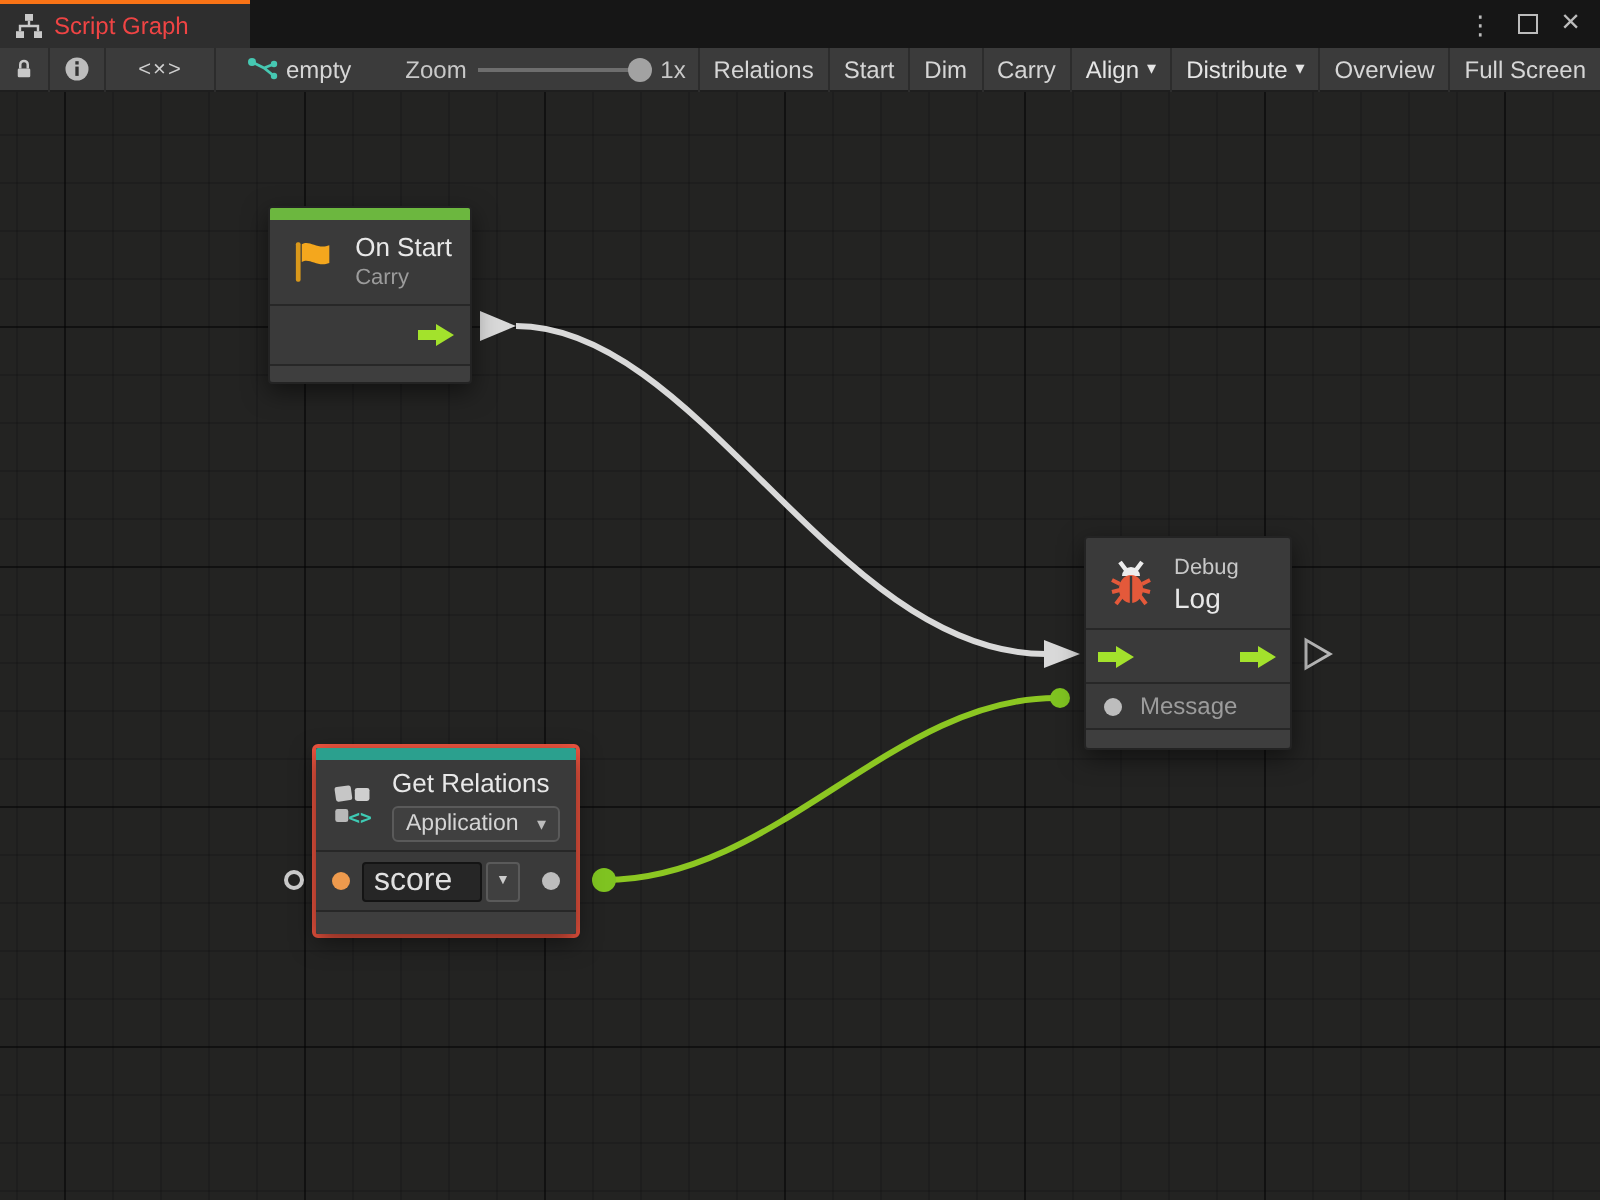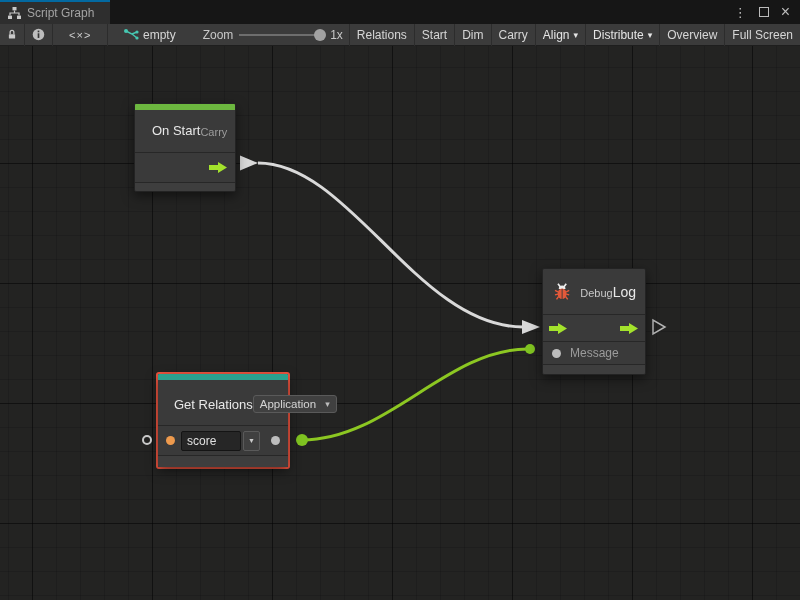--- a/index.html
+++ b/index.html
@@ -1,22 +1,22 @@
 <!DOCTYPE html>
 <html><head>
 <meta charset="utf-8">
 <style>
   html,body{margin:0;padding:0;width:800px;height:600px;overflow:hidden;background:#232322;
     font-family:"Liberation Sans","DejaVu Sans",sans-serif;-webkit-font-smoothing:antialiased;}
   *{box-sizing:border-box;}
 
   
   .titlebar{position:absolute;left:0;top:0;width:800px;height:24px;background:#161616;display:flex;align-items:stretch;}
-  .tab{width:110px;background:#2e2e2e;border-top:2px solid #0369a1;display:flex;align-items:center;gap:6px;
-    padding:0 8px;color:#a3a3a3;font-size:12px;}
+  .tab{width:125px;background:#2e2e2e;border-top:2px solid #f97316;display:flex;align-items:center;gap:6px;
+    padding:0 8px;color:#ef4444;font-size:12px;}
   .win-controls{margin-left:auto;display:flex;align-items:center;gap:12px;padding-right:10px;color:#bcbcbc;}
   .win-controls .glyph{font-size:13px;line-height:1;cursor:default;}
   .maxbox{width:10px;height:10px;border:1.5px solid #bcbcbc;display:inline-block;}
 
   
   .toolbar{position:absolute;left:0;top:24px;width:800px;height:22px;background:#3b3b3b;
     border-bottom:1px solid #1e1e1e;display:flex;align-items:center;font-size:12px;color:#d6d6d6;}
   .tbtn{height:22px;display:flex;align-items:center;padding:0 7px;gap:4px;border-right:1px solid #2c2c2c;cursor:default;white-space:nowrap;}
   .tbtn.noborder{border-right:none;}
   .tbtn.disabled{color:#e5e5e5;}
@@ -38,32 +38,32 @@
 
   .wires{position:absolute;left:0;top:0;pointer-events:none;}
 
   
   .node{position:absolute;background:#3a3a3a;border:1px solid #232323;border-radius:2px;
     box-shadow:0 4px 12px rgba(0,0,0,.5);color:#e6e6e6;}
   .color-bar{height:6px;border-radius:1px 1px 0 0;}
   .bar-green{background:#6cb73f;}
   .bar-teal{background:#2ba08e;}
   .node-header{display:flex;align-items:center;gap:8px;padding:6px 9px;}
-  .hdr-col{display:flex;flex-direction:row;justify-content:center;align-items:flex-end;}
+  .hdr-col{display:flex;flex-direction:column;justify-content:center;}
   .node-title{font-size:13px;color:#e8e8e8;line-height:16px;white-space:nowrap;}
   .node-sub{font-size:11px;color:#9c9c9c;line-height:14px;}
   .node-cat{font-size:11px;color:#c8c8c8;line-height:14px;}
   .node-row{border-top:1px solid #272727;display:flex;align-items:center;}
   .node-footer{border-top:1px solid #272727;background:#3e3e3e;border-radius:0 0 2px 2px;}
   .flow-row{justify-content:space-between;padding:0 6px;}
   .dot{width:9px;height:9px;border-radius:50%;}
   .dot-orange{background:#ee9a4d;}
   .dot-gray{background:#bdbdbd;}
   .field{background:#262626;border:1px solid #141414;border-radius:2px;color:#e0e0e0;
-    font-size:12px;height:20px;display:flex;align-items:center;padding:0 5px;}
+    font-size:16px;height:20px;display:flex;align-items:center;padding:0 5px;}
   .mini-drop{width:17px;height:20px;background:#404040;border:1px solid #5a5a5a;border-radius:2px;
     display:flex;align-items:center;justify-content:center;font-size:7px;color:#cccccc;margin-left:2px;}
   .scope-drop{margin-top:3px;height:18px;background:#404040;border:1px solid #5a5a5a;border-radius:3px;
     display:flex;align-items:center;justify-content:space-between;padding:0 6px;font-size:11.5px;color:#d4d4d4;width:84px;}
   .scope-drop .caret{font-size:9px;color:#bdbdbd;margin-left:6px;}
   .selected-wrap{position:absolute;border:2px solid #f05540;border-radius:3px;}
   .ext-circle{position:absolute;width:10px;height:10px;border:2px solid #c9c9c9;border-radius:50%;background:transparent;}
 </style>
 </head>
 <body>

